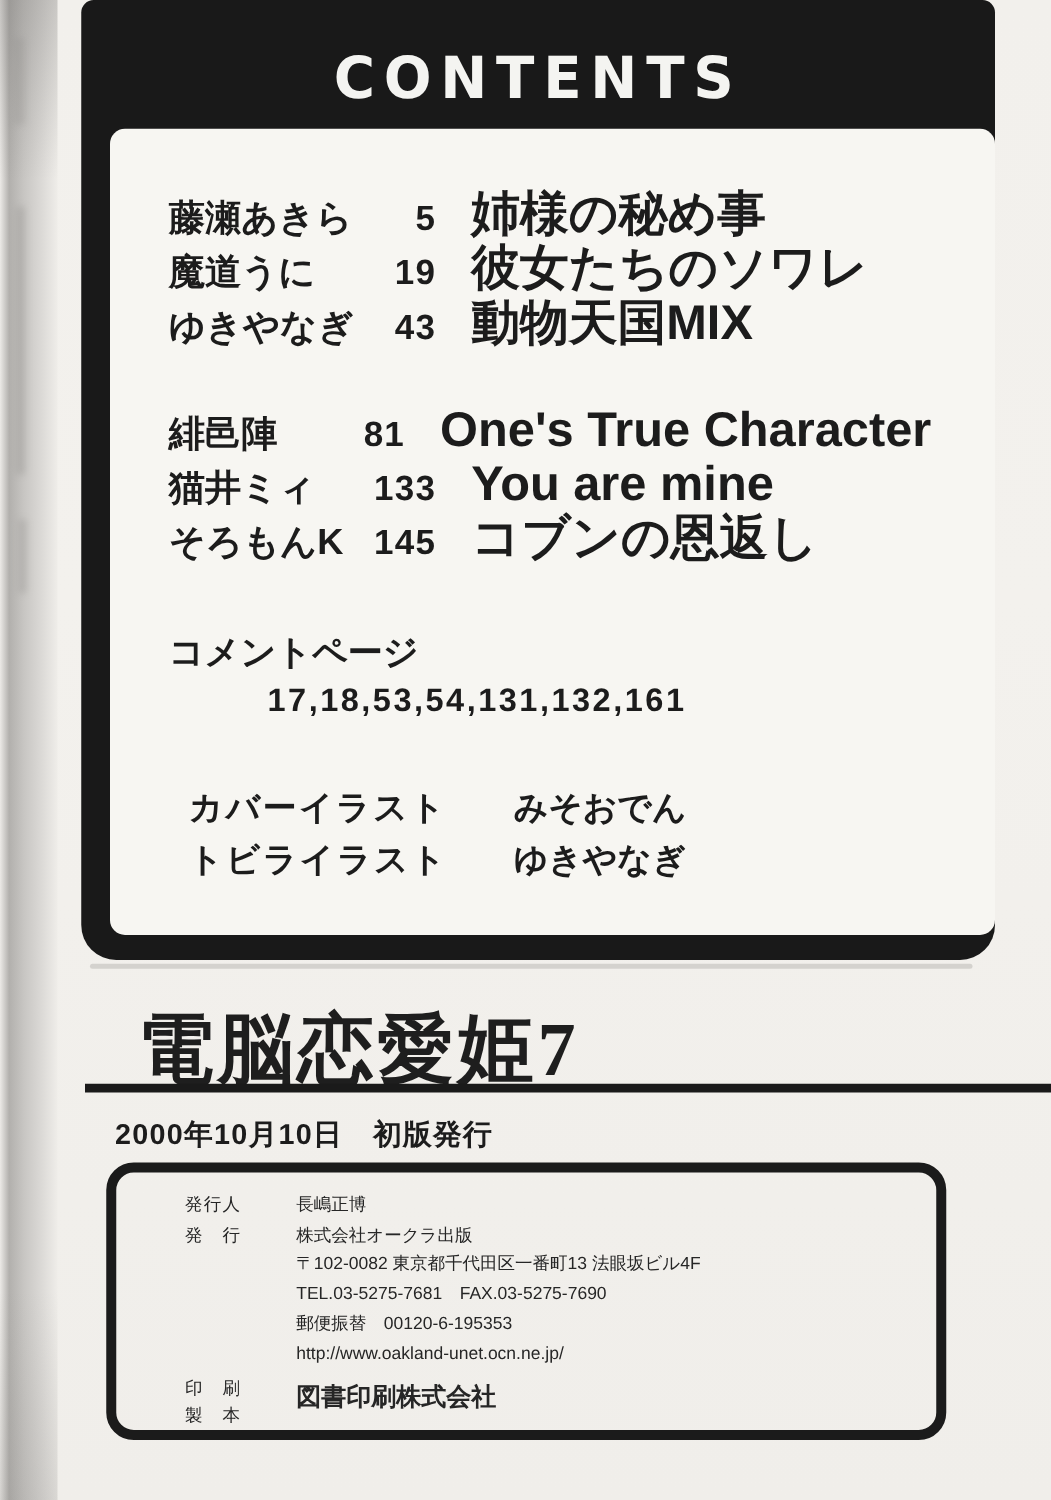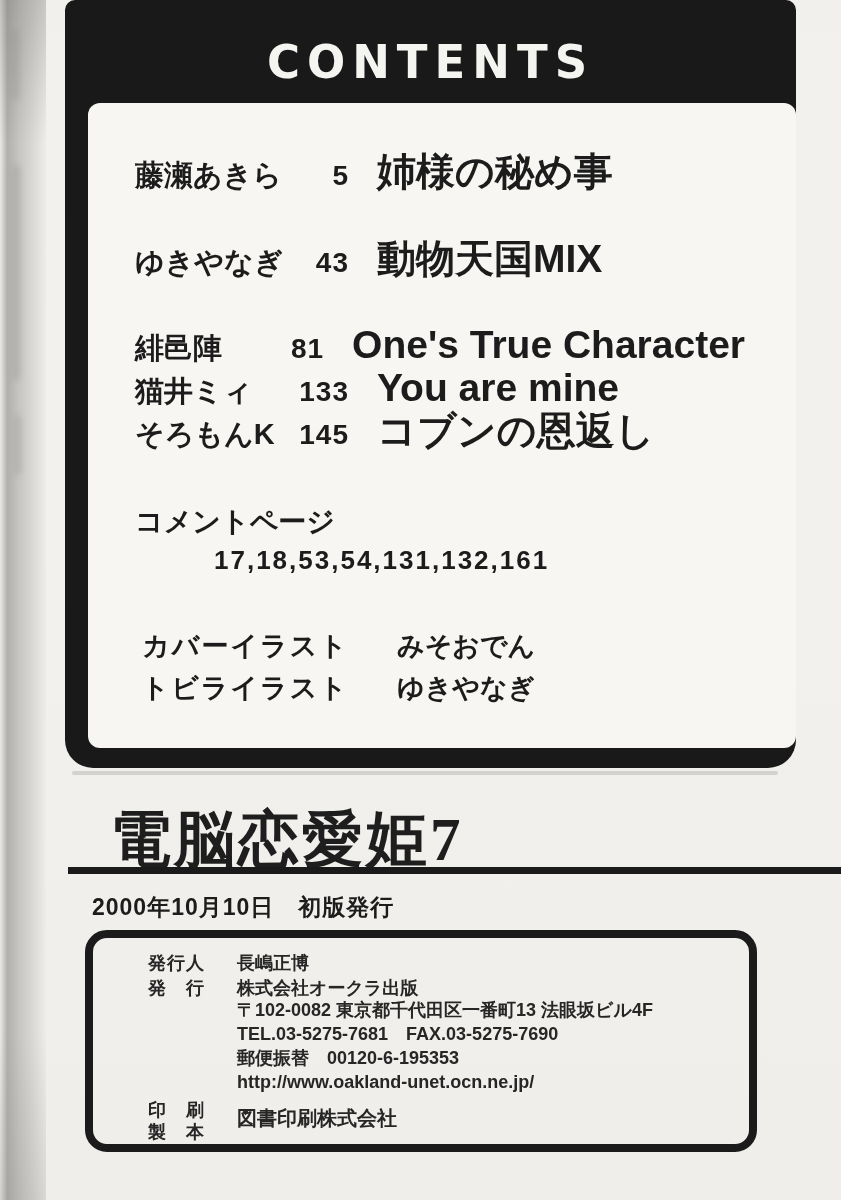--- a/index.html
+++ b/index.html
@@ -56,21 +56,21 @@
   .toc-row{position:absolute;left:47px;width:610px;display:flex;align-items:baseline;line-height:30px;}
   .toc-row.r0{top:54px}.toc-row.r1{top:97px}.toc-row.r2{top:141px}
   .toc-row.r3{top:184px}.toc-row.r4{top:227px}.toc-row.r5{top:270px}.toc-row.r6{top:313px}
   .toc-author{width:152px;font-size:29px;font-weight:700;white-space:nowrap;}
   .toc-page{width:62px;text-align:right;font-size:28px;font-weight:700;letter-spacing:1px;}
   .toc-title{margin-left:28px;font-size:39px;font-weight:700;white-space:nowrap;}
 
   .comment-label{position:absolute;left:47px;top:400px;font-size:28px;font-weight:700;}
   .comment-pages{position:absolute;left:126px;top:442px;font-size:26px;font-weight:700;letter-spacing:2px;}
 
-  .credit-row{position:absolute;left:49px;display:flex;line-height:30px;text-align:right;}
+  .credit-row{position:absolute;left:63px;display:flex;line-height:30px;}
   .credit-row.c0{top:528px}.credit-row.c1{top:570px}
   .credit-label{width:212px;font-size:27px;font-weight:700;letter-spacing:2px;white-space:nowrap;}
   .credit-value{margin-left:48px;font-size:27px;font-weight:700;white-space:nowrap;}
 
   
   .book-title{
     position:absolute;left:110px;top:799px;
     font-family:"Liberation Serif","DejaVu Serif",serif;
     font-size:61px;font-weight:600;letter-spacing:3px;
     color:#1e1e1e;white-space:nowrap;
@@ -84,21 +84,21 @@
     font-size:23px;font-weight:600;letter-spacing:1px;white-space:nowrap;
   }
 
   
   .colophon-box{
     position:absolute;left:85px;top:930px;width:672px;height:222px;
     border:8px solid #1b1b1b;border-radius:22px;
     box-sizing:border-box;
     background:transparent;
   }
-  .col-item{position:absolute;font-size:18px;font-weight:700;line-height:20px;color:#262626;white-space:nowrap;}
+  .col-item{position:absolute;font-size:14px;font-weight:400;line-height:20px;color:#262626;white-space:nowrap;}
   .col-label{letter-spacing:1px;}
   .l-pubperson{left:55px;top:15px;}
   .v-pubperson{left:144px;top:15px;}
   .l-publisher{left:55px;top:40px;}
   .v-publisher{left:144px;top:40px;}
   .v-address{left:144px;top:62px;}
   .v-phone{left:144px;top:86px;}
   .v-postal{left:144px;top:110px;}
   .v-url{left:144px;top:134px;}
   .l-print{left:55px;top:162px;}
@@ -118,20 +118,25 @@
 
   <div class="contents-box">
     <div class="contents-title">CONTENTS</div>
 
     <div class="inner-box">
 
       <div class="toc-row r0">
         <span class="toc-author">藤瀬あきら</span>
         <span class="toc-page">5</span>
         <span class="toc-title">姉様の秘め事</span>
+      </div>
+      <div class="toc-row r1">
+        <span class="toc-author">魔道うに</span>
+        <span class="toc-page">19</span>
+        <span class="toc-title">彼女たちのソワレ</span>
       </div>
       <div class="toc-row r2">
         <span class="toc-author">ゆきやなぎ</span>
         <span class="toc-page">43</span>
         <span class="toc-title">動物天国MIX</span>
       </div>
       <div class="toc-row r4">
         <span class="toc-author">緋邑陣</span>
         <span class="toc-page">81</span>
         <span class="toc-title">One's True Character</span>

